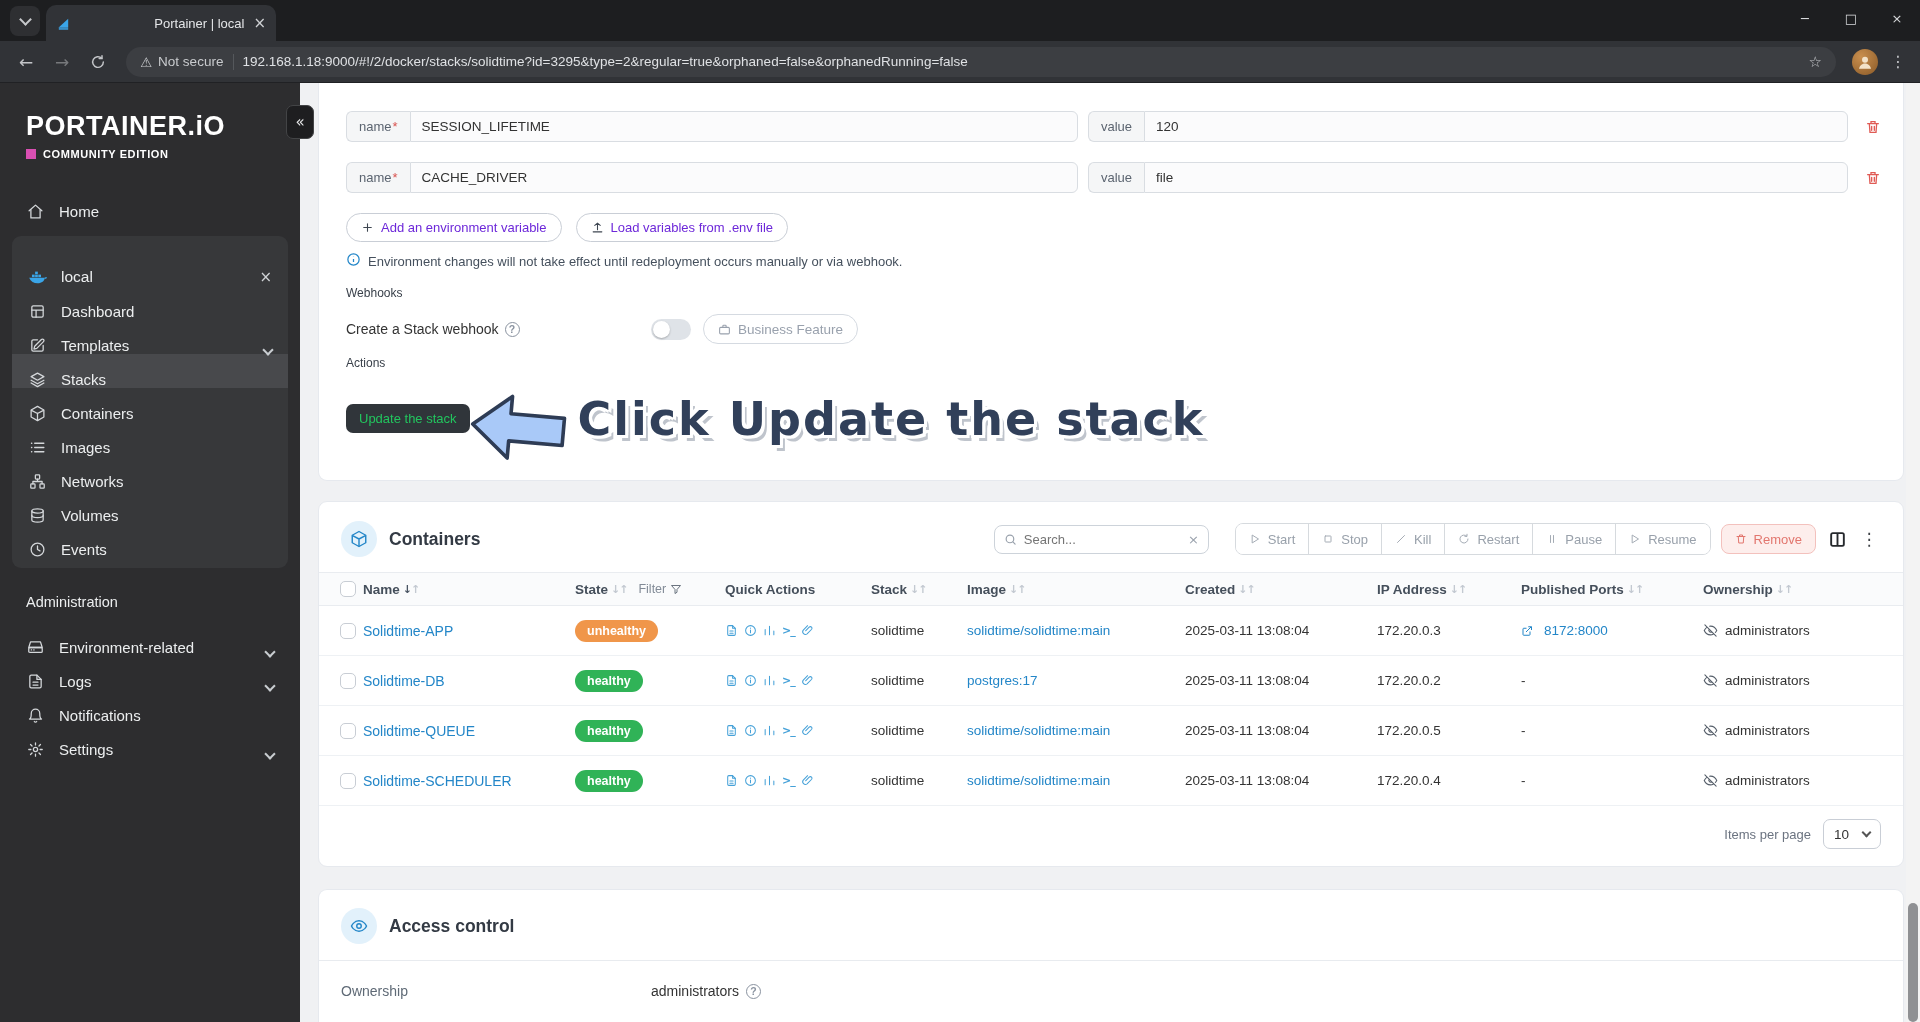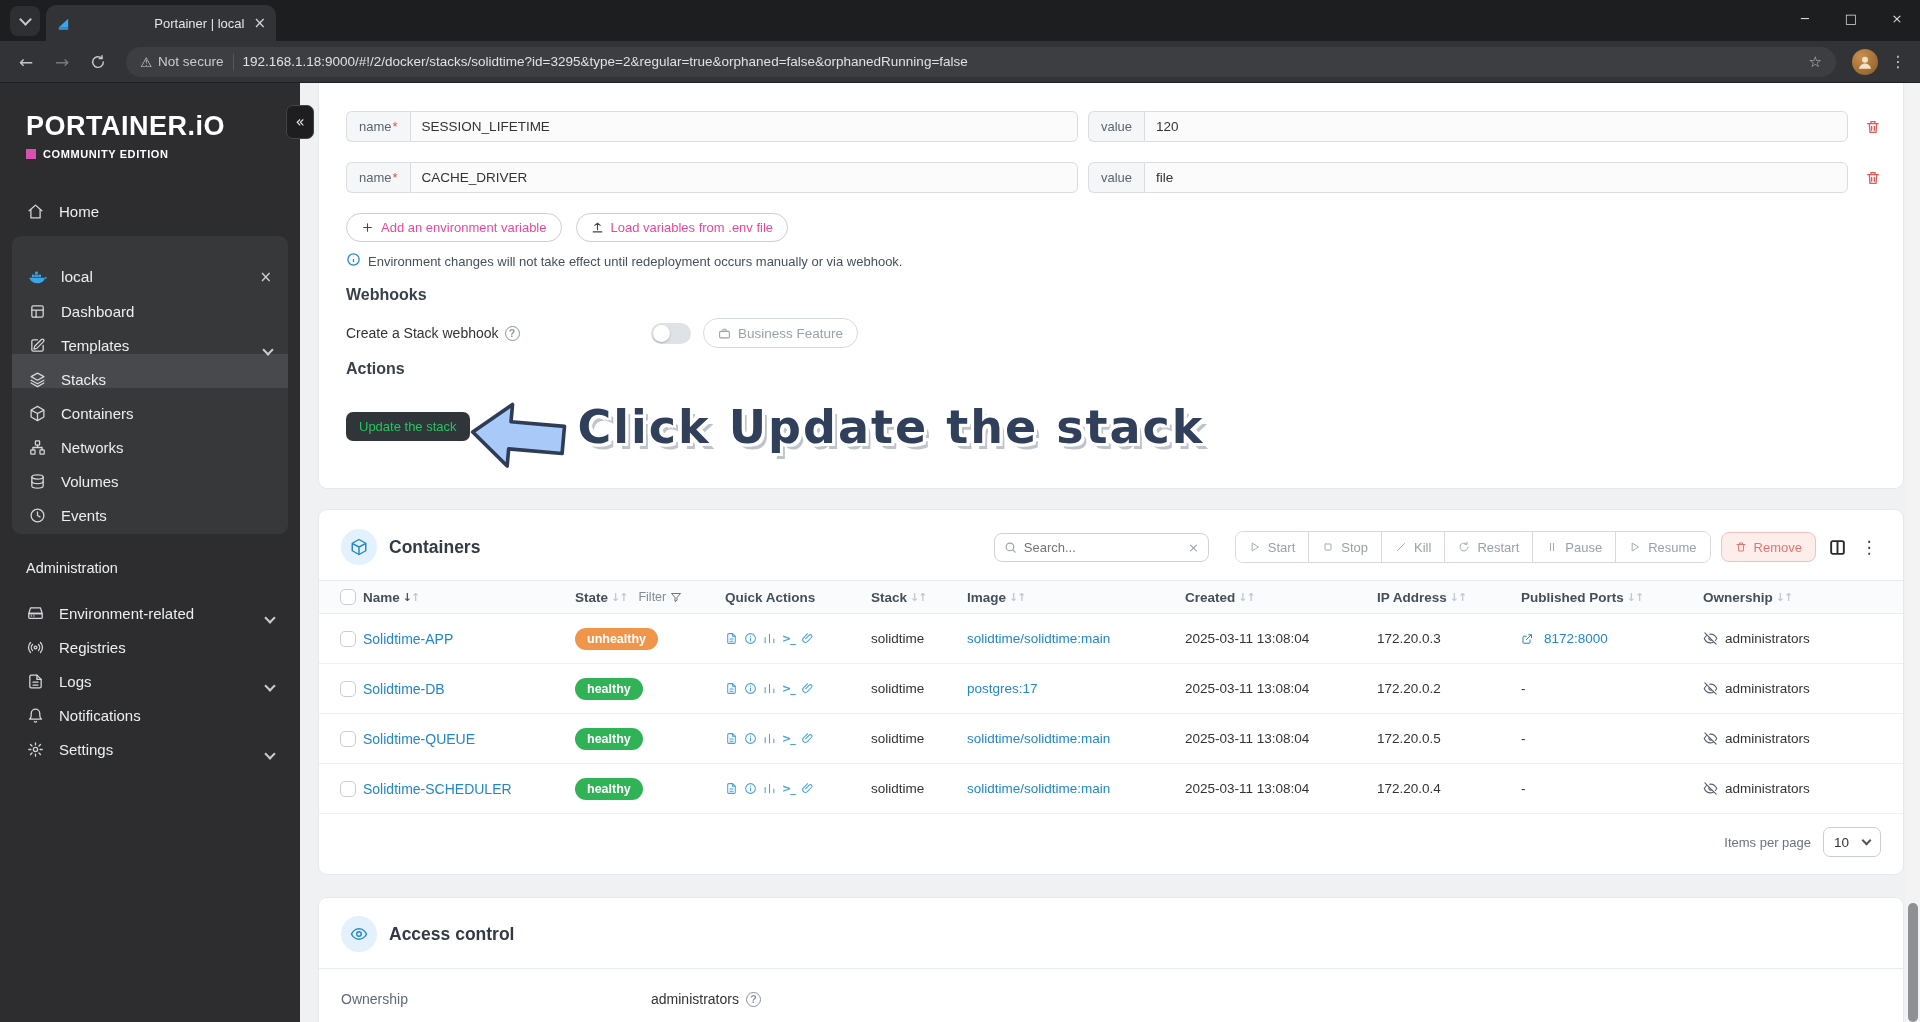--- a/index.html
+++ b/index.html
@@ -71,25 +71,25 @@
   .fgroup { display:flex; height:31px; }
   .fgroup.nameg { width:732px; } .fgroup.valueg { flex:1; }
   .flabel { background:#f5f6f7; border:1px solid #d9dde2; border-right:none; border-radius:6px 0 0 6px;
     display:flex; align-items:center; padding:0 12px; font-size:13px; color:#5b6470; white-space:nowrap; }
   .flabel .req { color:#d9534f; margin-left:1px; }
   .fgroup input { flex:1; border:1px solid #d9dde2; border-radius:0 6px 6px 0; background:#fbfbfc;
     padding:0 11px; font-size:13.5px; color:#333; font-family:inherit; outline:none; }
   .rowtrash { width:30px; height:30px; display:flex; align-items:center; justify-content:center; color:#e05b55; }
   .btnline { display:flex; gap:14px; margin:4px 0 10px 0; }
   .pillbtn { height:29px; border:1px solid #c9ced6; border-radius:15px; background:#fff; display:flex;
-    align-items:center; gap:7px; padding:0 14px; font-size:13px; color:#ec4899; cursor:pointer; }
+    align-items:center; gap:7px; padding:0 14px; font-size:13px; color:#6d28d9; cursor:pointer; }
   .pillbtn svg { width:13px; height:13px; fill:none; stroke:#3e4651; stroke-width:2; stroke-linecap:round; }
   .infoline { display:flex; align-items:center; gap:7px; font-size:13px; color:#45505d; margin-bottom:16px; }
   .infoline .ic { color:#2386c8; }
-  .sheading { font-size:16px; font-weight:700; color:#39404a; margin:10px 0 14px 0; }
+  .sheading { font-size:12px; font-weight:400; color:#39404a; margin:10px 0 14px 0; }
   .toggleline { display:flex; align-items:center; margin:2px 0 12px 0; }
   .toggleline .tlabel { font-size:14px; color:#333; display:flex; align-items:center; gap:6px; width:305px; }
   .qmark { width:15px; height:15px; border:1.4px solid #8a93a0; border-radius:50%; color:#8a93a0; font-size:10.5px;
     display:inline-flex; align-items:center; justify-content:center; font-weight:700; }
   .toggle { width:40px; height:21px; background:#dfe3e8; border-radius:11px; position:relative; margin-right:12px; }
   .toggle .knob { position:absolute; left:2px; top:2px; width:17px; height:17px; border-radius:50%; background:#fff;
     box-shadow:0 1px 2px rgba(0,0,0,.25); }
   .bizpill { height:30px; border:1px solid #d5dae1; border-radius:16px; display:flex; align-items:center; gap:7px;
     padding:0 14px; color:#99a1ad; font-size:13.5px; }
   .bizpill svg { width:13px; height:13px; fill:none; stroke:#99a1ad; stroke-width:2; }
@@ -287,20 +287,28 @@
             <svg class="si" viewBox="0 0 24 24">
               <path d="M12 2 21 7v10l-9 5-9-5V7z"></path>
               <path d="M3.5 7.5 12 12l8.5-4.5M12 12v9.5"></path>
             </svg>
           </span>
         <span>Containers</span>
       </div>
       <div class="srow sitem">
         <span class="sicon">
             <svg class="si" viewBox="0 0 24 24">
+              <path d="M8 6h13M8 12h13M8 18h13M3.5 6h.5M3.5 12h.5M3.5 18h.5"></path>
+            </svg>
+          </span>
+        <span>Images</span>
+      </div>
+      <div class="srow sitem">
+        <span class="sicon">
+            <svg class="si" viewBox="0 0 24 24">
               <rect x="9" y="2.5" width="6" height="6" rx="1"></rect>
               <rect x="2.5" y="15.5" width="6" height="6" rx="1"></rect>
               <rect x="15.5" y="15.5" width="6" height="6" rx="1"></rect>
               <path d="M12 8.5V12M12 12H5.5v3.5M12 12h6.5v3.5"></path>
             </svg>
           </span>
         <span>Networks</span>
       </div>
       <div class="srow sitem">
         <span class="sicon">
@@ -328,29 +336,20 @@
       <div class="srow">
         <span class="sicon">
             <svg class="si" viewBox="0 0 24 24">
               <path d="M5 4h14l2.5 8H2.5z"></path>
               <rect x="2.5" y="12" width="19" height="7" rx="1.5"></rect>
               <path d="M6 15.5h.5M9.5 15.5h.5"></path>
             </svg>
           </span>
         <span>Environment-related</span>
         <span class="chev"></span>
-      </div>
-      <div class="srow">
-        <span class="sicon">
-            <svg class="si" viewBox="0 0 24 24">
-              <circle cx="12" cy="12" r="2"></circle>
-              <path d="M7.8 16.2a6 6 0 0 1 0-8.4M16.2 7.8a6 6 0 0 1 0 8.4M5 19a10 10 0 0 1 0-14M19 5a10 10 0 0 1 0 14"></path>
-            </svg>
-          </span>
-        <span>Registries</span>
       </div>
       <div class="srow">
         <span class="sicon">
             <svg class="si" viewBox="0 0 24 24">
               <path d="M14 3H6a2 2 0 0 0-2 2v14a2 2 0 0 0 2 2h12a2 2 0 0 0 2-2V9z"></path>
               <path d="M14 3v6h6M8.5 13h7M8.5 17h7"></path>
             </svg>
           </span>
         <span>Logs</span>
         <span class="chev"></span>

